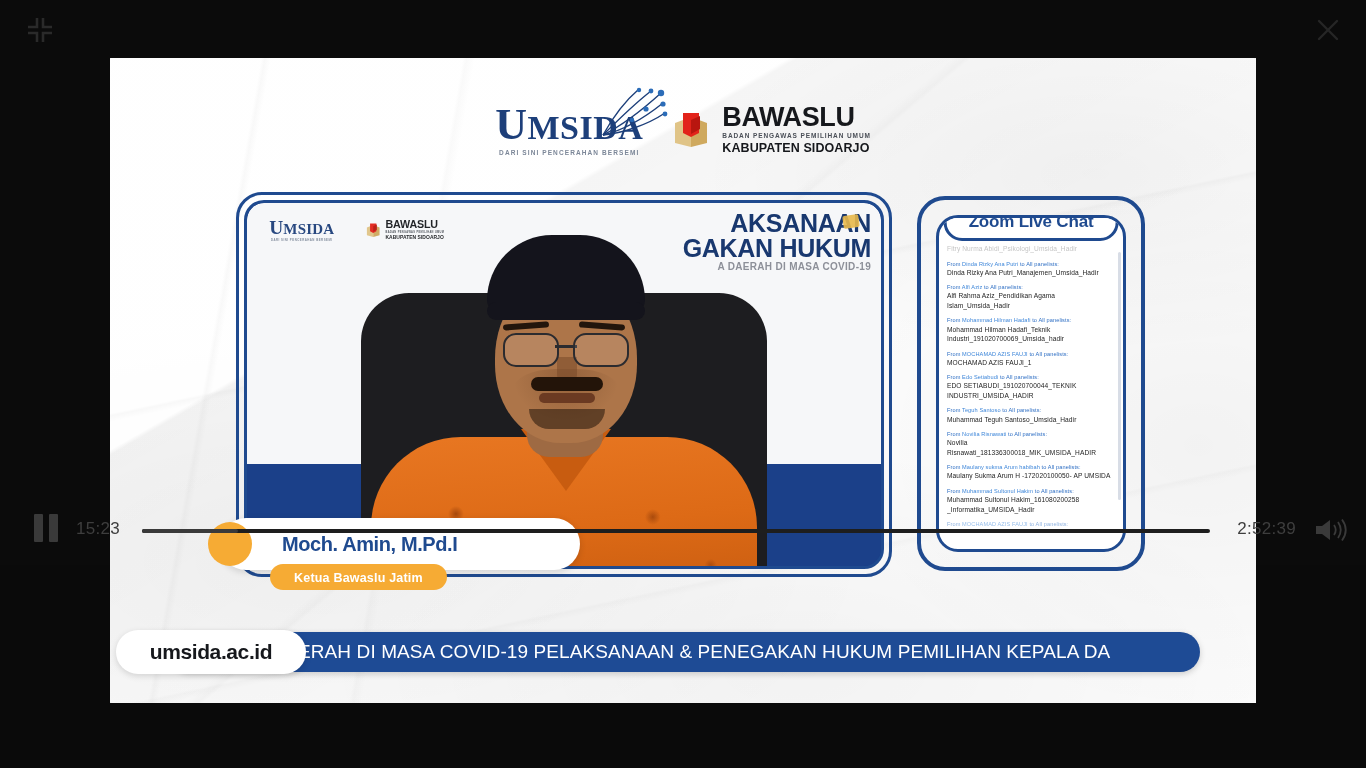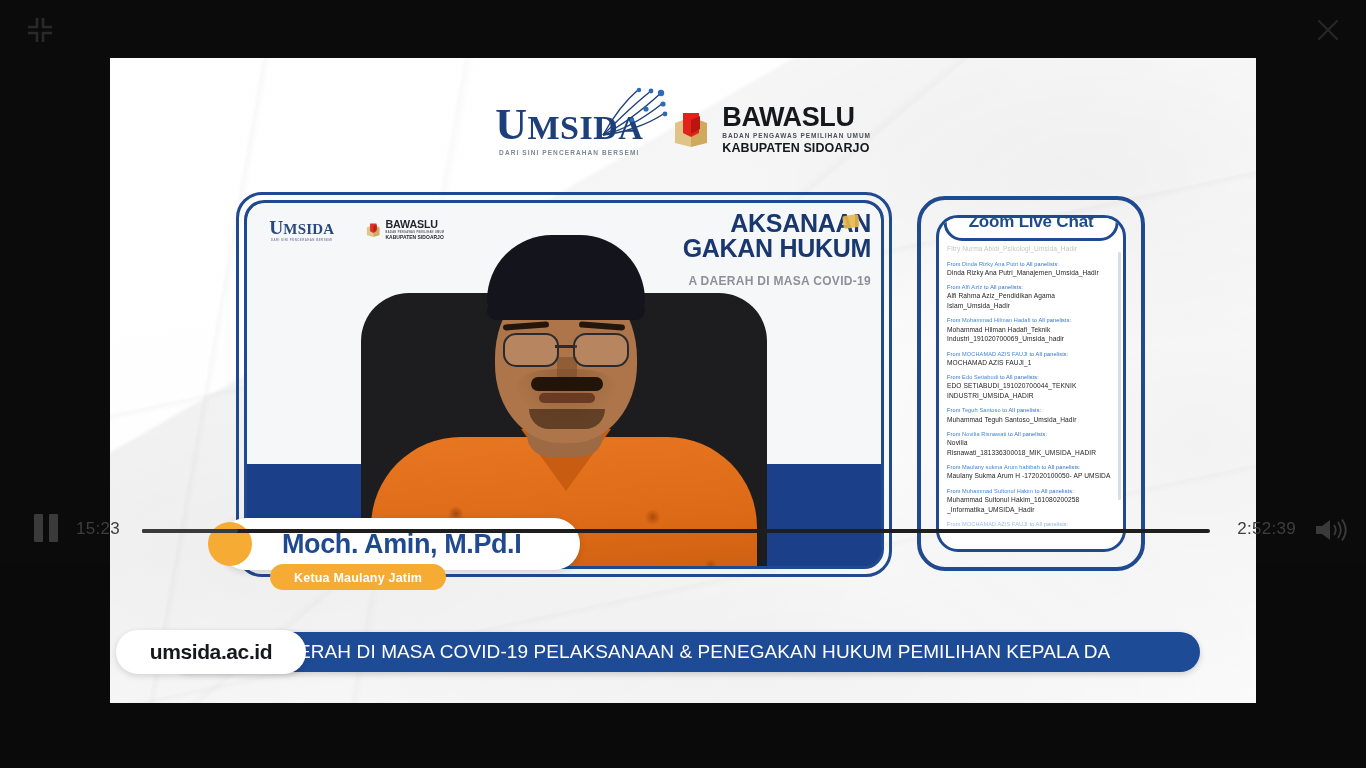--- a/index.html
+++ b/index.html
@@ -57,21 +57,21 @@
   .vid-inner{position:relative;width:100%;height:100%;border:3px solid #1f4a8f;border-radius:20px;
              box-sizing:border-box;background:#1b4089;overflow:hidden;}
   .vid-pic{position:absolute;inset:0;border-radius:17px;overflow:hidden;background:#1b4089;}
 
   .slide-white{position:absolute;left:0;top:0;width:100%;height:72%;background:#f6f7f9;}
   .slide-logos{position:absolute;left:14px;top:12px;display:flex;align-items:center;gap:12px;
                transform:scale(.55);transform-origin:left top;opacity:.95;}
   .slide-title{position:absolute;right:10px;top:8px;text-align:right;line-height:1.0;}
   .st1{font-size:25px;font-weight:800;color:#19386f;letter-spacing:-.3px;}
   .st2{font-size:25px;font-weight:800;color:#19386f;letter-spacing:-.3px;text-align:center;}
-  .st3{font-size:12px;font-weight:700;color:#8d9099;letter-spacing:.3px;margin-top:14px;}
+  .st3{font-size:10px;font-weight:700;color:#8d9099;letter-spacing:.3px;margin-top:1px;}
   .st-badge{position:absolute;right:12px;top:4px;width:16px;height:13px;background:#e8b84a;
             border-radius:2px;transform:rotate(-8deg);opacity:.9;}
 
   
   .person{position:absolute;left:50%;top:22px;transform:translateX(-50%);width:330px;height:363px;}
   .chairback{position:absolute;left:-38px;top:68px;width:406px;height:300px;background:#1d1d20;
              border-radius:48px 48px 10px 10px;}
   .shirt{position:absolute;left:-28px;top:212px;width:386px;height:160px;
          background:linear-gradient(175deg,#e87722 0%,#dd6a16 55%,#c85c10 100%);
          border-radius:90px 90px 0 0;}
@@ -122,21 +122,21 @@
   .msg-txt{font-size:6.6px;color:#1c1c1c;line-height:1.45;letter-spacing:.1px;}
   .msg.faded{opacity:.28;filter:blur(.6px);}
   .msg.cut{opacity:.55;}
   .chat-scroll{position:absolute;right:2px;top:34px;width:3px;height:248px;background:#d8dde6;border-radius:2px;}
 
   
   .namebar{position:absolute;left:110px;top:460px;width:360px;height:52px;background:#fff;
            border-radius:26px;display:flex;align-items:center;
            box-shadow:0 2px 7px rgba(0,0,0,.14);}
   .name-dot{position:absolute;left:-12px;top:4px;width:44px;height:44px;border-radius:50%;background:#f6ab34;}
-  .name-txt{margin-left:62px;font-size:27px;font-weight:700;color:#1f4a8f;letter-spacing:-.4px;}
+  .name-txt{margin-left:62px;font-size:20px;font-weight:700;color:#1f4a8f;letter-spacing:-.4px;}
   .role{position:absolute;left:160px;top:506px;background:#f6ab34;border-radius:14px;
         padding:4px 24px;}
   .role span{font-size:12.5px;font-weight:600;color:#fff;letter-spacing:.2px;}
 
   
   .ticker{position:absolute;left:60px;top:574px;width:1030px;height:40px;background:#1e4b95;
           border-radius:20px;display:flex;align-items:center;overflow:hidden;
           box-shadow:0 2px 6px rgba(0,0,0,.18);}
   .ticker-txt{font-size:19px;color:#fff;white-space:nowrap;margin-left:128px;letter-spacing:.1px;}
   .brand{position:absolute;left:6px;top:572px;width:190px;height:44px;background:#fff;
@@ -370,21 +370,21 @@
         </div>
         <div class="chat-scroll"></div>
       </div>
     </div>
 
     <div class="namebar">
       <div class="name-dot"></div>
       <div class="name-txt">Moch. Amin, M.Pd.I</div>
     </div>
     <div class="role">
-      <span>Ketua Maulany Jatim</span>
+      <span>Ketua Bawaslu Jatim</span>
     </div>
 
     <div class="ticker">
       <div class="ticker-txt">ERAH DI MASA COVID-19 PELAKSANAAN &amp; PENEGAKAN HUKUM PEMILIHAN KEPALA DA</div>
     </div>
     <div class="brand">
       <span>umsida.ac.id</span>
     </div>
   </div>
 

